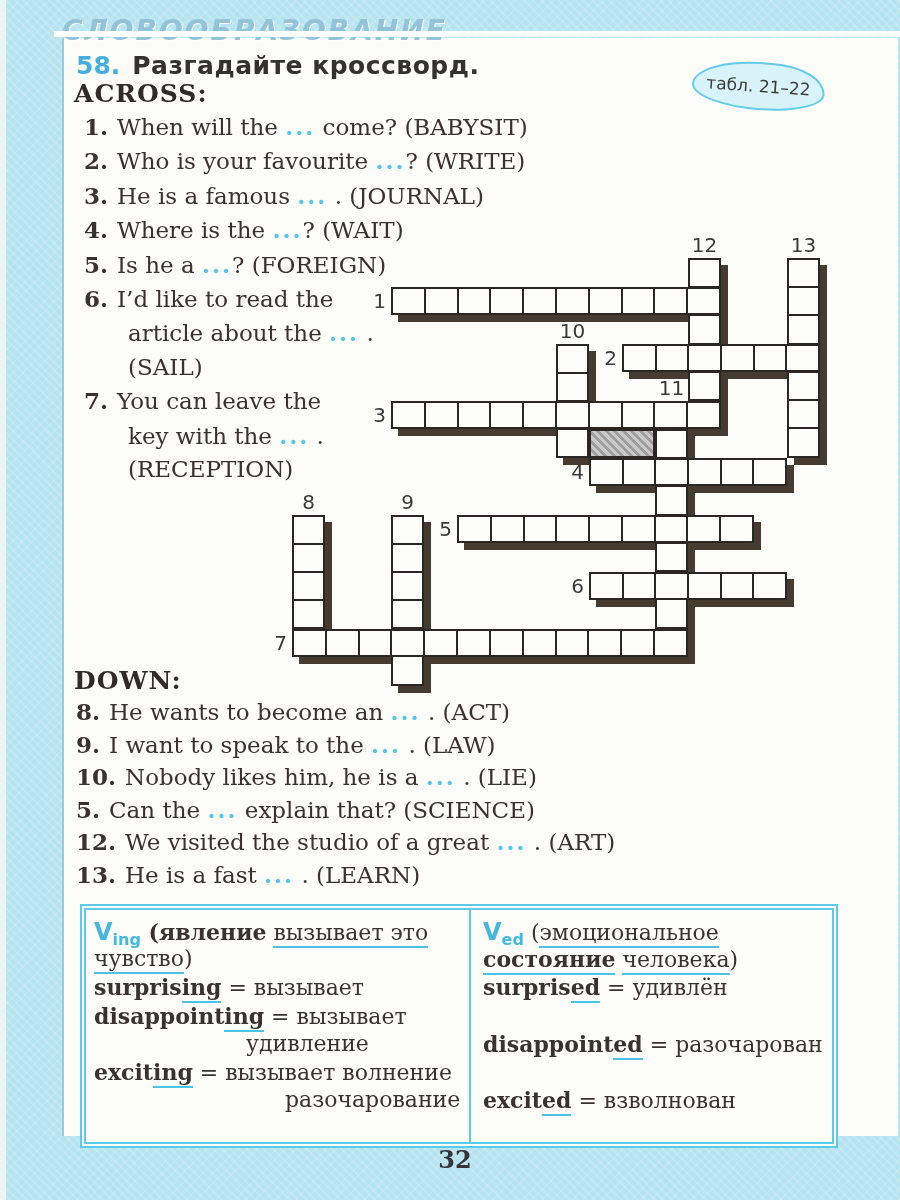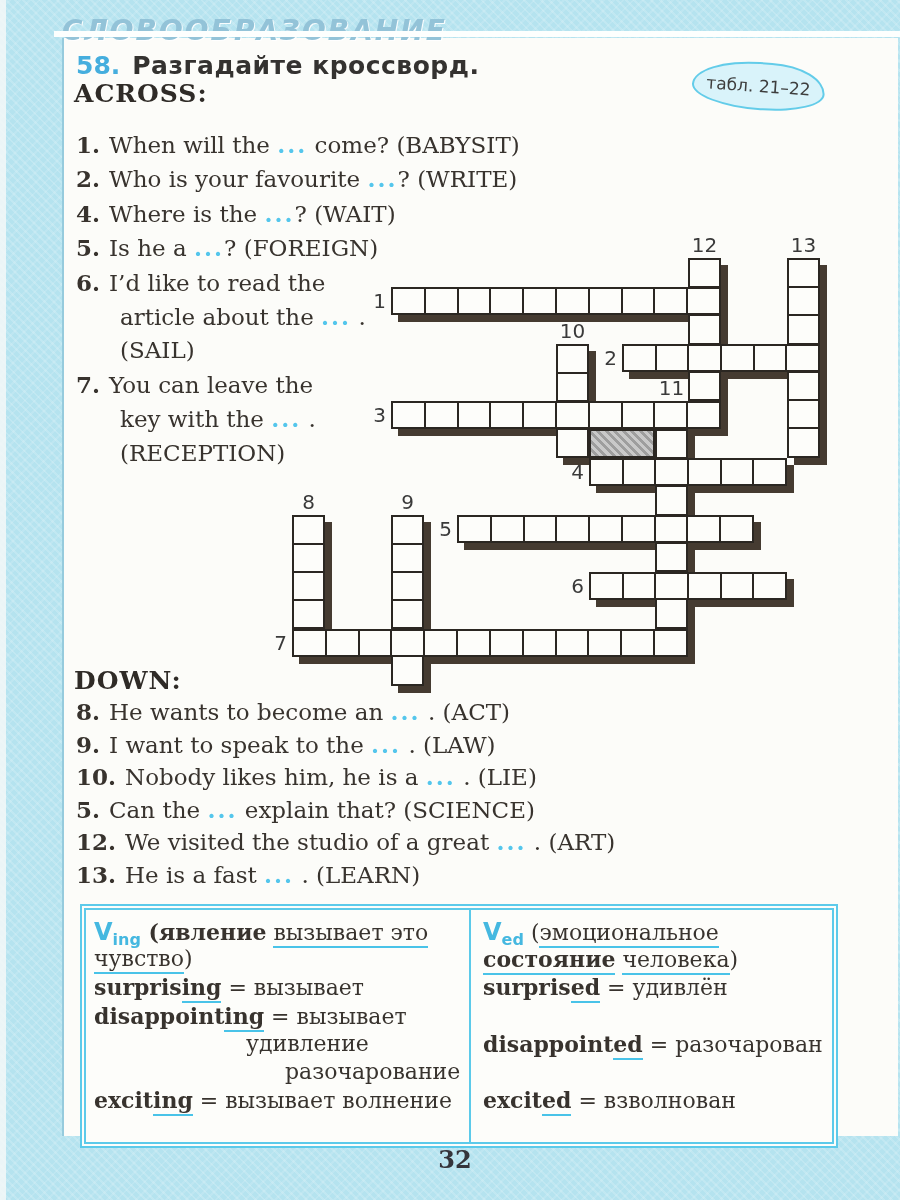--- a/index.html
+++ b/index.html
@@ -44,21 +44,21 @@
   .badge span {
     font:17px "DejaVu Sans", sans-serif; color:#3e3e3e; white-space:nowrap;
   }
   .section-heading {
     position:absolute; left:74px;
     font:bold 25px "DejaVu Serif", serif; color:#2f2b27; letter-spacing:1px;
   }
   #across-heading { top:79px; }
   #down-heading { top:666px; }
   .clue-list { position:absolute; left:76px; }
-  #across-list { top:128px; width:500px; }
+  #across-list { top:110px; width:500px;margin-left:8px; }
   #down-list { top:696px; width:680px; }
   .clue-line {
     font-size:23px; color:#38332e; white-space:nowrap;
   }
   #across-list .clue-line { line-height:33.4px; }
   #down-list .clue-line { line-height:31.6px; }
   .clue-line.cont { padding-left:44px; }
   .clue-num { font-weight:bold; margin-right:9px; }
   .dots { color:#54c6ec; font-weight:bold; letter-spacing:2px; }
   
@@ -125,20 +125,21 @@
   </div>
 
   <div class="badge">
     <span>табл. 21–22</span>
   </div>
 
   <div class="section-heading" id="across-heading">ACROSS:</div>
   <div class="clue-list" id="across-list">
       <div class="clue-line"><span class="clue-num">1.</span>When will the <span class="dots">...</span> come? (BABYSIT)</div>
       <div class="clue-line"><span class="clue-num">2.</span>Who is your favourite <span class="dots">...</span>? (WRITE)</div>
+      <div class="clue-line"><span class="clue-num">3.</span>He is a famous <span class="dots">...</span> . (JOURNAL)</div>
       <div class="clue-line"><span class="clue-num">4.</span>Where is the <span class="dots">...</span>? (WAIT)</div>
       <div class="clue-line"><span class="clue-num">5.</span>Is he a <span class="dots">...</span>? (FOREIGN)</div>
       <div class="clue-line"><span class="clue-num">6.</span>I’d like to read the</div>
       <div class="clue-line cont">article about the <span class="dots">...</span> .</div>
       <div class="clue-line cont">(SAIL)</div>
       <div class="clue-line"><span class="clue-num">7.</span>You can leave the</div>
       <div class="clue-line cont">key with the <span class="dots">...</span> .</div>
       <div class="clue-line cont">(RECEPTION)</div>
     </div>
 
@@ -306,22 +307,22 @@
     </div>
 
   <div class="vtable">
     <div class="vtable-inner">
       <div class="vt-left" id="vt-left">
           <div class="tline"><span class="v">V</span><span class="v sub">ing</span><span class="b"> (явление</span><span> </span><span class="u">вызывает это</span></div>
           <div class="tline"><span class="u">чувство</span><span>)</span></div>
           <div class="tline"><span class="b">surpris</span><span class="b u">ing</span><span> = вызывает</span></div>
           <div class="tline"><span class="b">disappoint</span><span class="b u">ing</span><span> = вызывает</span></div>
           <div class="tline" style="padding-left: 152px;"><span>удивление</span></div>
+          <div class="tline"><span class="b">excit</span><span class="b u">ing</span><span> = вызывает волнение</span></div>
           <div class="tline" style="padding-left: 191px;"><span>разочарование</span></div>
-          <div class="tline"><span class="b">excit</span><span class="b u">ing</span><span> = вызывает волнение</span></div>
         </div>
       <div class="vt-right" id="vt-right">
           <div class="tline"><span class="v">V</span><span class="v sub">ed</span><span> (</span><span class="u">эмоциональное</span></div>
           <div class="tline"><span class="b u">состояние</span><span> </span><span class="u">человека</span><span>)</span></div>
           <div class="tline"><span class="b">surpris</span><span class="b u">ed</span><span> = удивлён</span></div>
           <div class="tline">&nbsp;</div>
           <div class="tline"><span class="b">disappoint</span><span class="b u">ed</span><span> = разочарован</span></div>
           <div class="tline">&nbsp;</div>
           <div class="tline"><span class="b">excit</span><span class="b u">ed</span><span> = взволнован</span></div>
         </div>

